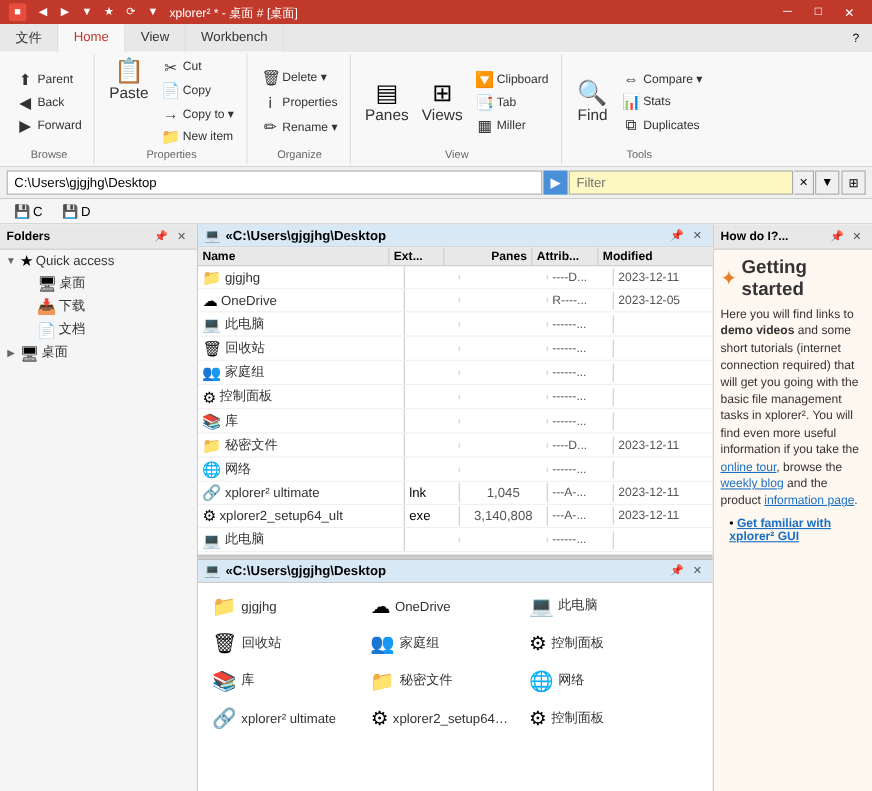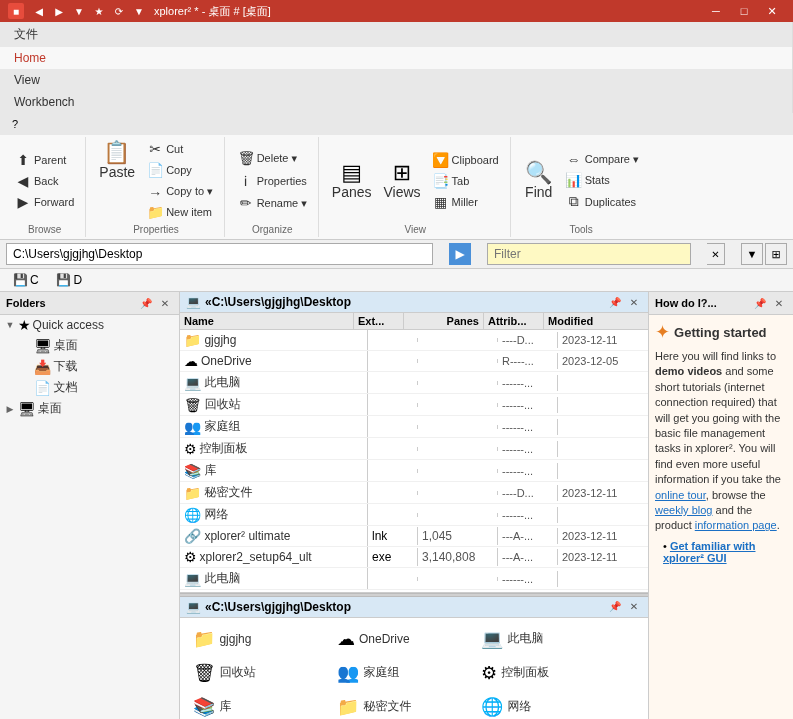--- a/index.html
+++ b/index.html
@@ -18,37 +18,37 @@
     .title-bar-left { display: flex; align-items: center; gap: 6px; }
     .title-bar-icon { width: 16px; height: 16px; background: #e74c3c; border-radius: 2px; display: flex; align-items: center; justify-content: center; font-size: 10px; color: white; font-weight: bold; }
     .title-bar-title { font-size: 11px; color: white; }
     .title-bar-controls { display: flex; gap: 2px; }
     .title-btn { width: 26px; height: 18px; background: transparent; border: none; color: white; cursor: pointer; font-size: 11px; display: flex; align-items: center; justify-content: center; }
     .quick-access-toolbar { display: flex; align-items: center; gap: 2px; }
     .qat-btn { width: 18px; height: 18px; border: none; background: transparent; cursor: pointer; color: white; font-size: 10px; display: flex; align-items: center; justify-content: center; }
 
     
     .ribbon { background: #f8f8f8; border-bottom: 1px solid #ccc; }
-    .ribbon-tabs { display: flex; background: #e8e8e8; flex-direction: column; }
+    .ribbon-tabs { display: flex; background: #e8e8e8; }
     .ribbon-tab { padding: 4px 14px; font-size: 12px; cursor: pointer; border-right: 1px solid #ddd; color: #333; }
     .ribbon-tab.active { background: #f8f8f8; color: #c0392b; border-bottom: none; font-weight: 500; }
     .ribbon-content { display: flex; align-items: stretch; padding: 2px 4px; gap: 2px; background: #f8f8f8; min-height: 70px; }
     .ribbon-group { display: flex; flex-direction: column; align-items: center; border-right: 1px solid #ddd; padding: 2px 6px; min-width: 60px; }
     .ribbon-group-label { font-size: 10px; color: #666; margin-top: auto; padding-top: 2px; }
     .ribbon-buttons { display: flex; align-items: center; gap: 2px; flex: 1; }
     .rb-large { display: flex; flex-direction: column; align-items: center; padding: 2px 4px; cursor: pointer; border: 1px solid transparent; border-radius: 2px; min-width: 40px; }
     .rb-icon { font-size: 22px; line-height: 1; }
     .rb-label { font-size: 14px; text-align: center; color: #333; }
     .rb-small-group { display: flex; flex-direction: column; gap: 1px; }
     .rb-small { display: flex; align-items: center; gap: 3px; padding: 1px 4px; cursor: pointer; border: 1px solid transparent; border-radius: 2px; font-size: 11px; color: #333; white-space: nowrap; }
     .rb-small-icon { font-size: 14px; width: 16px; text-align: center; }
     .rb-small-label { font-size: 11px; }
 
     
-    .address-bar { display: flex; align-items: center; padding: 3px 6px; gap: 16px; background: #f0f0f0; border-bottom: 1px solid #ccc; }
+    .address-bar { display: flex; align-items: center; padding: 3px 6px; gap: 1px; background: #f0f0f0; border-bottom: 1px solid #ccc; }
     .address-input { flex: 1; height: 22px; border: 1px solid #aaa; padding: 2px 6px; font-size: 12px; background: white; }
     .address-go { width: 22px; height: 22px; background: #4a90d9; border: none; cursor: pointer; color: white; font-size: 12px; display: flex; align-items: center; justify-content: center; }
     .filter-input { width: 204px; height: 22px; border: 1px solid #aaa; padding: 2px 6px; font-size: 12px; background: #fef9c3; }
     .filter-clear { width: 18px; height: 22px; border: 1px solid #aaa; border-left: none; background: #f0f0f0; cursor: pointer; font-size: 10px; display: flex; align-items: center; justify-content: center; }
     .filter-options { display: flex; gap: 2px; }
     .filter-btn { width: 22px; height: 22px; border: 1px solid #aaa; background: #f0f0f0; cursor: pointer; font-size: 11px; display: flex; align-items: center; justify-content: center; }
 
     
     .drive-tabs { display: flex; align-items: center; padding: 2px 6px; background: #f5f5f5; border-bottom: 1px solid #ccc; gap: 4px; }
     .drive-tab { display: flex; align-items: center; gap: 2px; padding: 1px 6px; font-size: 12px; cursor: pointer; border: 1px solid transparent; }
@@ -84,38 +84,38 @@
     .col-ext { width: 50px; padding: 2px 4px; border-right: 1px solid #ccc; cursor: pointer; }
     .col-size { width: 80px; padding: 2px 4px; border-right: 1px solid #ccc; cursor: pointer; text-align: right; }
     .col-attr { width: 60px; padding: 2px 4px; border-right: 1px solid #ccc; cursor: pointer; }
     .col-modified { width: 90px; padding: 2px 4px; cursor: pointer; }
     .col-scroll { width: 14px; }
     
     .file-row { display: flex; align-items: center; font-size: 12px; border-bottom: 1px solid #f0f0f0; cursor: pointer; }
     .file-row .col-name { display: flex; align-items: center; gap: 3px; font-size: 12px; }
     .file-icon { font-size: 14px; }
     .file-name-text { font-size: 12px; color: #333; }
-    .file-row .col-size { text-align: left; color: #555; }
+    .file-row .col-size { text-align: center; color: #555; }
     .file-row .col-attr { color: #555; font-size: 11px; }
     .file-row .col-modified { color: #555; font-size: 11px; }
 
     
     .icon-panel { flex: 1; overflow: hidden; display: flex; flex-direction: column; }
     .icon-grid { flex: 1; display: grid; grid-template-columns: repeat(auto-fill, 140px); gap: 4px; padding: 6px; background: white; overflow-y: auto; align-content: start; }
     .icon-item { display: flex; align-items: center; gap: 4px; padding: 3px 6px; cursor: pointer; border: 1px solid transparent; border-radius: 2px; }
     .icon-item-icon { font-size: 18px; }
     .icon-item-label { font-size: 12px; color: #333; overflow: hidden; text-overflow: ellipsis; white-space: nowrap; }
 
     
     .help-panel { width: 145px; border-left: 1px solid #ccc; background: #fff8f0; overflow-y: auto; display: flex; flex-direction: column; font-size: 11px; }
     .help-header { display: flex; align-items: center; justify-content: space-between; padding: 3px 6px; background: #e8e8e8; border-bottom: 1px solid #ccc; font-size: 11px; font-weight: bold; }
     .help-content { padding: 6px; flex: 1; overflow-y: auto; }
     .help-title { display: flex; align-items: center; gap: 4px; margin-bottom: 6px; }
     .help-star { color: #e67e22; font-size: 18px; }
-    .help-heading { font-size: 13px; font-weight: bold; color: #333; }
+    .help-heading { font-size: 17px; font-weight: bold; color: #333; }
     .help-text { font-size: 11px; color: #333; line-height: 1.4; margin-bottom: 6px; }
     .help-link { color: #1a6fc4; text-decoration: underline; cursor: pointer; font-size: 11px; }
     .help-bullet { margin-bottom: 4px; padding-left: 8px; }
     .help-bullet-link { color: #1a6fc4; text-decoration: underline; cursor: pointer; font-size: 11px; font-weight: bold; }
 
     
     ::-webkit-scrollbar { width: 14px; }
     ::-webkit-scrollbar-track { background: #f0f0f0; }
     ::-webkit-scrollbar-thumb { background: #c0c0c0; border: 1px solid #a0a0a0; }
 

